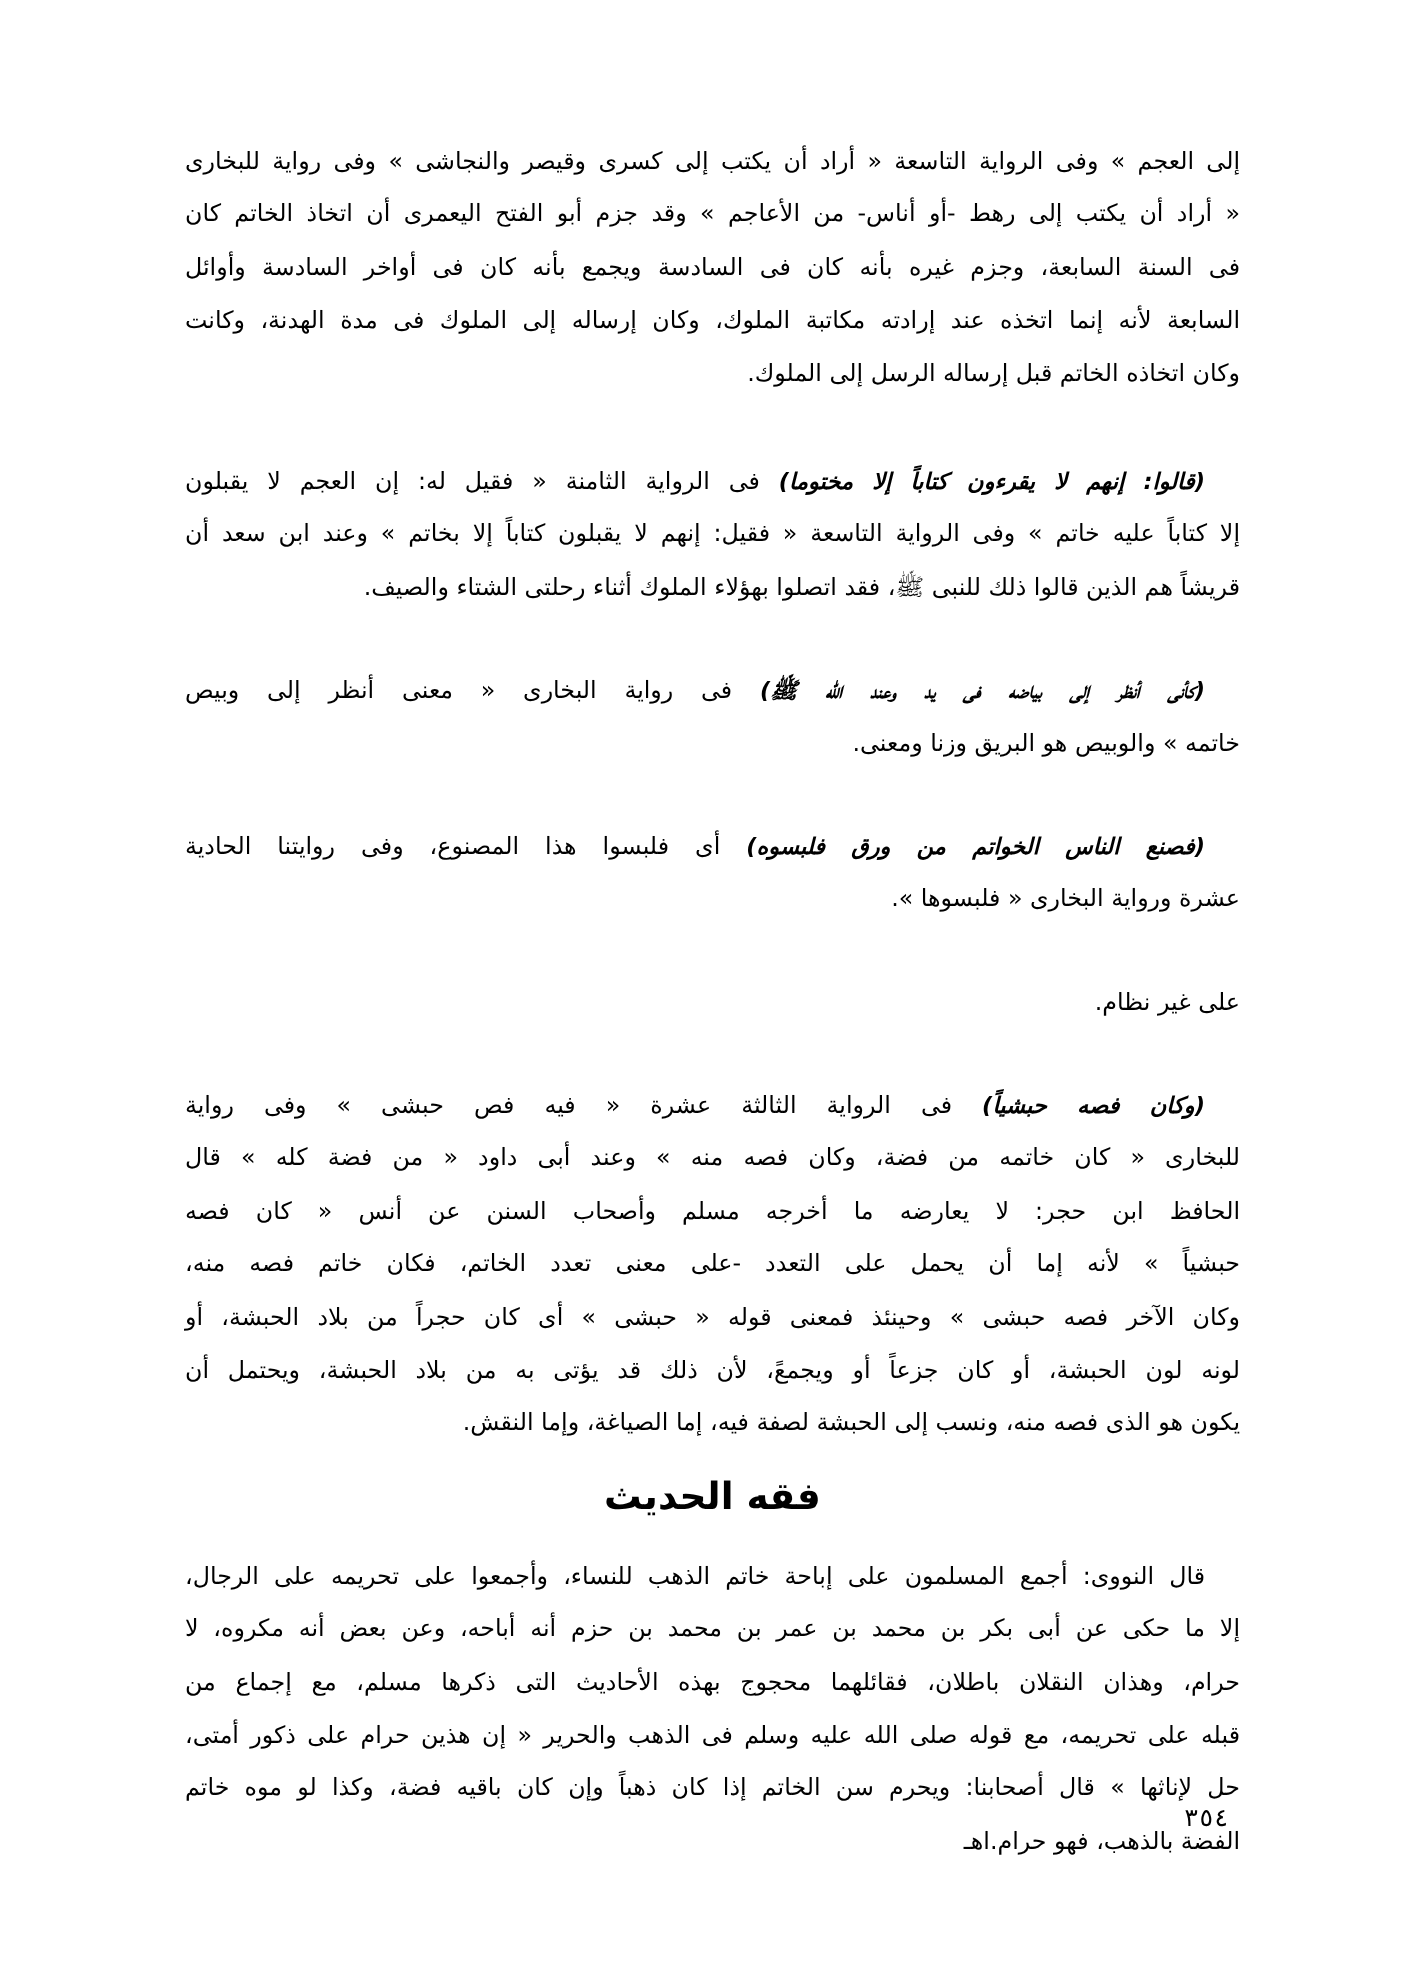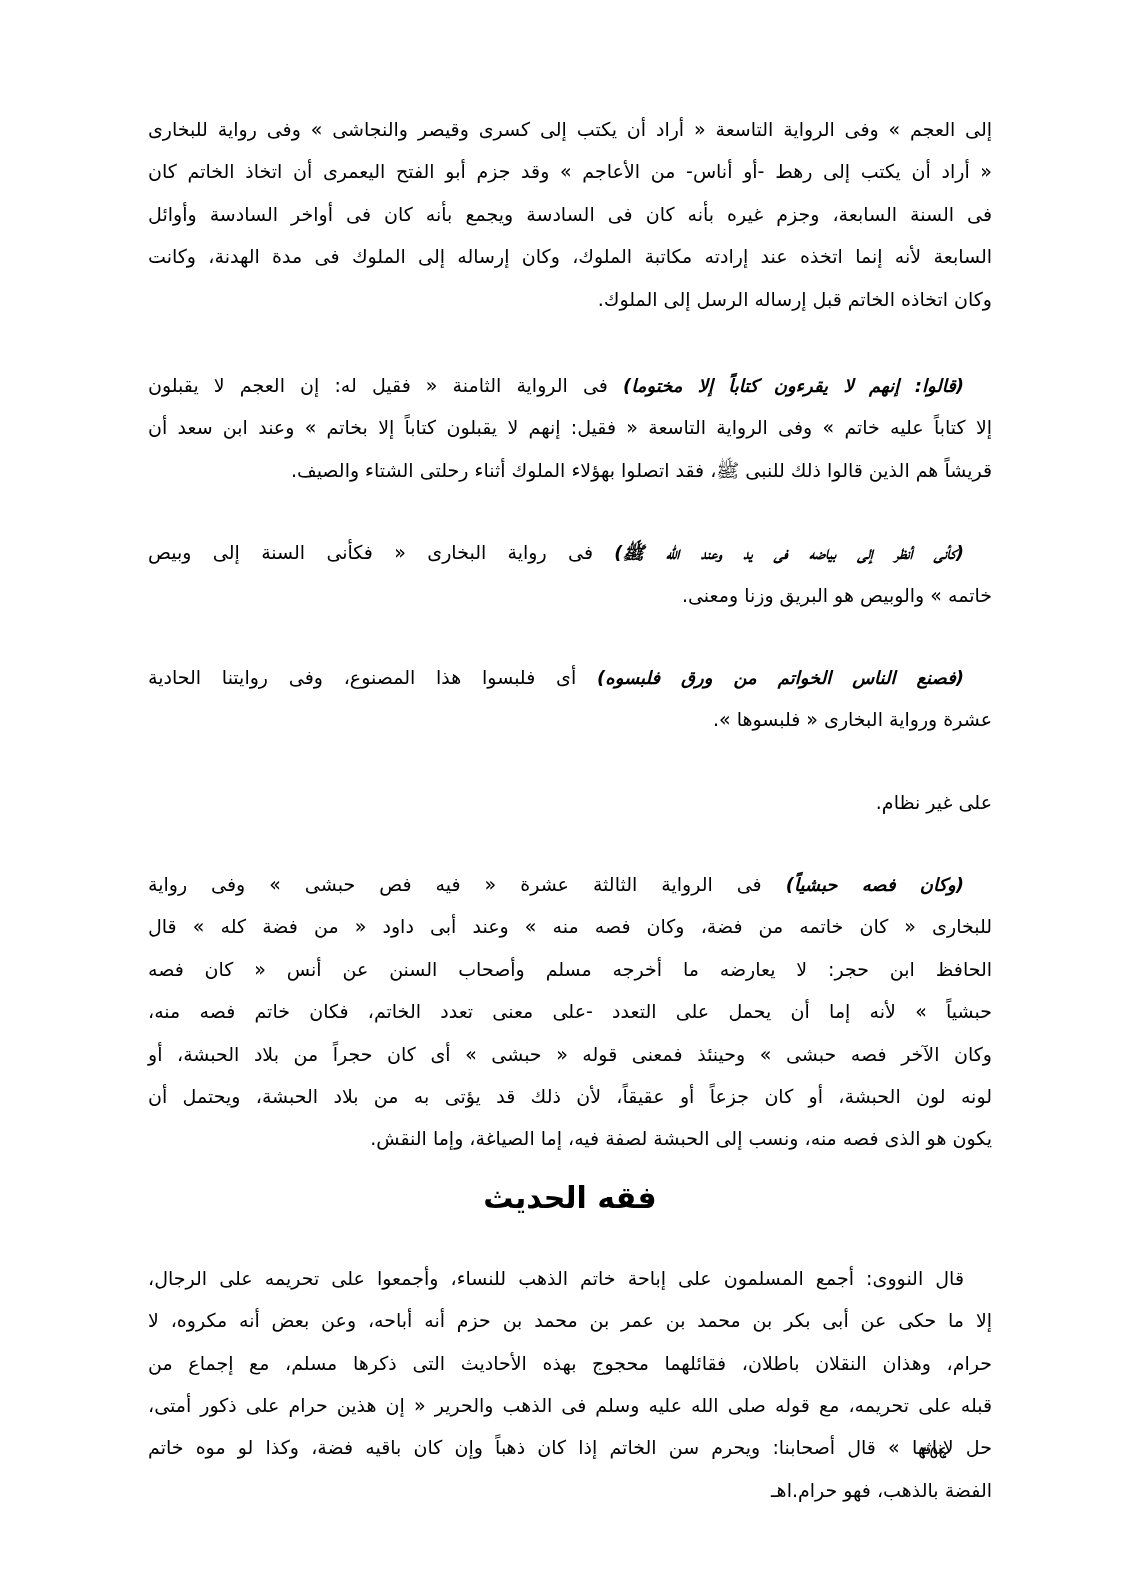--- a/index.html
+++ b/index.html
@@ -46,30 +46,30 @@
       font-weight: bold;
       font-size: 18px;
       font-style: italic;
     }
     .indent { padding-right: 28px; }
     .title {
       text-align: center;
       font-weight: bold;
       font-size: 30px;
       line-height: 40px;
-      margin: 18px 0 39px 0;
+      margin: 18px 0 22px 0;
       text-align-last: center;
     }
     .page-number {
       position: absolute;
-      left: 920px;
+      left: 947px;
       top: 1442px;
-      font-size: 17px;
+      font-size: 20px;
       direction: rtl;
-      font-family: Liberation Serif, serif;
+      font-family: Liberation Mono, monospace;
     }
   </style>
 </head>
 <body>
 
 <div class="page">
 
   <p class="para">
     <span class="line">إلى العجم » وفى الرواية التاسعة « أراد أن يكتب إلى كسرى وقيصر والنجاشى » وفى رواية للبخارى</span>
     <span class="line">« أراد أن يكتب إلى رهط -أو أناس- من الأعاجم » وقد جزم أبو الفتح اليعمرى أن اتخاذ الخاتم كان</span>
@@ -80,21 +80,21 @@
   <div class="gap-a"></div>
 
   <p class="para">
     <span class="line indent"><b class="lead">(قالوا: إنهم لا يقرءون كتاباً إلا مختوما)</b><span> فى الرواية الثامنة « فقيل له: إن العجم لا يقبلون</span></span>
     <span class="line">إلا كتاباً عليه خاتم » وفى الرواية التاسعة « فقيل: إنهم لا يقبلون كتاباً إلا بخاتم » وعند ابن سعد أن</span>
     <span class="line last">قريشاً هم الذين قالوا ذلك للنبى ﷺ، فقد اتصلوا بهؤلاء الملوك أثناء رحلتى الشتاء والصيف.</span>
   </p>
   <div class="gap-b"></div>
 
   <p class="para">
-    <span class="line indent"><b class="lead">(كأنى أنظر إلى بياضه فى يد وعند الله ﷺ)</b><span> فى رواية البخارى « فكأنى السنة إلى وبيص</span></span>
+    <span class="line indent"><b class="lead">(كأنى أنظر إلى بياضه فى يد وعند الله ﷺ)</b><span> فى رواية البخارى « معنى أنظر إلى وبيص</span></span>
     <span class="line last">خاتمه » والوبيص هو البريق وزنا ومعنى.</span>
   </p>
   <div class="gap-b"></div>
 
   <p class="para">
     <span class="line indent"><b class="lead">(فصنع الناس الخواتم من ورق فلبسوه)</b><span> أى فلبسوا هذا المصنوع، وفى روايتنا الحادية</span></span>
     <span class="line last">عشرة ورواية البخارى « فلبسوها ».</span>
   </p>
   <div class="gap-b"></div>
 
@@ -102,21 +102,21 @@
     <span class="line last">على غير نظام.</span>
   </p>
   <div class="gap-b"></div>
 
   <p class="para">
     <span class="line indent"><b class="lead">(وكان فصه حبشياً)</b><span> فى الرواية الثالثة عشرة « فيه فص حبشى » وفى رواية</span></span>
     <span class="line">للبخارى « كان خاتمه من فضة، وكان فصه منه » وعند أبى داود « من فضة كله » قال</span>
     <span class="line">الحافظ ابن حجر: لا يعارضه ما أخرجه مسلم وأصحاب السنن عن أنس « كان فصه</span>
     <span class="line">حبشياً » لأنه إما أن يحمل على التعدد -على معنى تعدد الخاتم، فكان خاتم فصه منه،</span>
     <span class="line">وكان الآخر فصه حبشى » وحينئذ فمعنى قوله « حبشى » أى كان حجراً من بلاد الحبشة، أو</span>
-    <span class="line">لونه لون الحبشة، أو كان جزعاً أو عقيقاً، لأن ذلك قد يؤتى به من بلاد الحبشة، ويحتمل أن</span>
+    <span class="line">لونه لون الحبشة، أو كان جزعاً أو ويجمعً، لأن ذلك قد يؤتى به من بلاد الحبشة، ويحتمل أن</span>
     <span class="line last">يكون هو الذى فصه منه، ونسب إلى الحبشة لصفة فيه، إما الصياغة، وإما النقش.</span>
   </p>
 
   <h2 class="title">فقه الحديث</h2>
 
   <p class="para">
     <span class="line indent">قال النووى: أجمع المسلمون على إباحة خاتم الذهب للنساء، وأجمعوا على تحريمه على الرجال،</span>
     <span class="line">إلا ما حكى عن أبى بكر بن محمد بن عمر بن محمد بن حزم أنه أباحه، وعن بعض أنه مكروه، لا</span>
     <span class="line">حرام، وهذان النقلان باطلان، فقائلهما محجوج بهذه الأحاديث التى ذكرها مسلم، مع إجماع من</span>
     <span class="line">قبله على تحريمه، مع قوله صلى الله عليه وسلم فى الذهب والحرير « إن هذين حرام على ذكور أمتى،</span>

